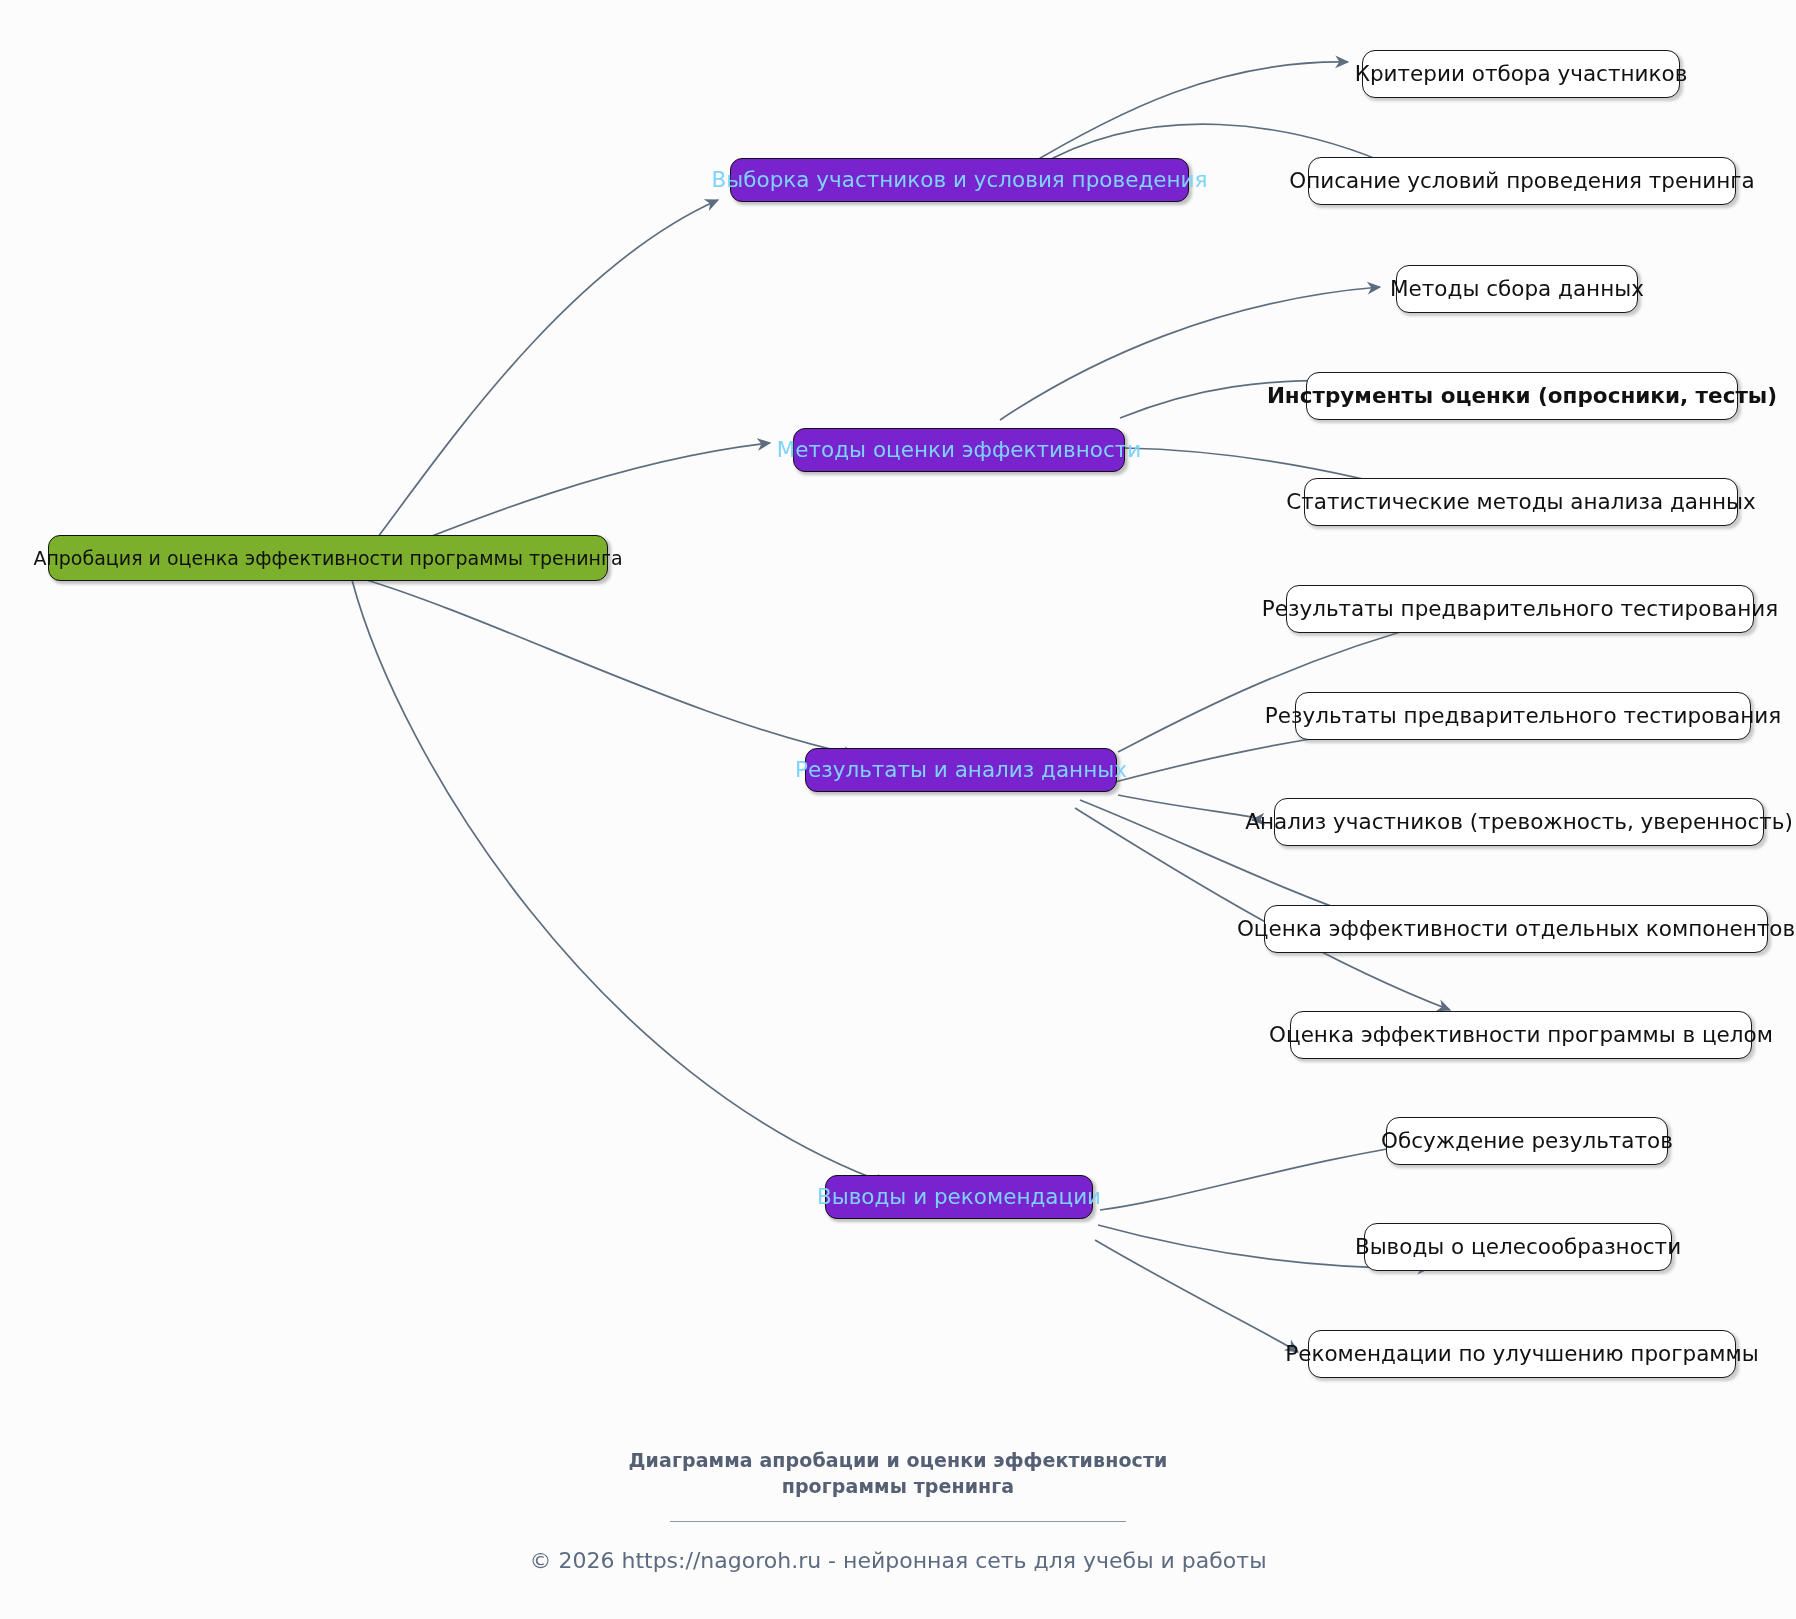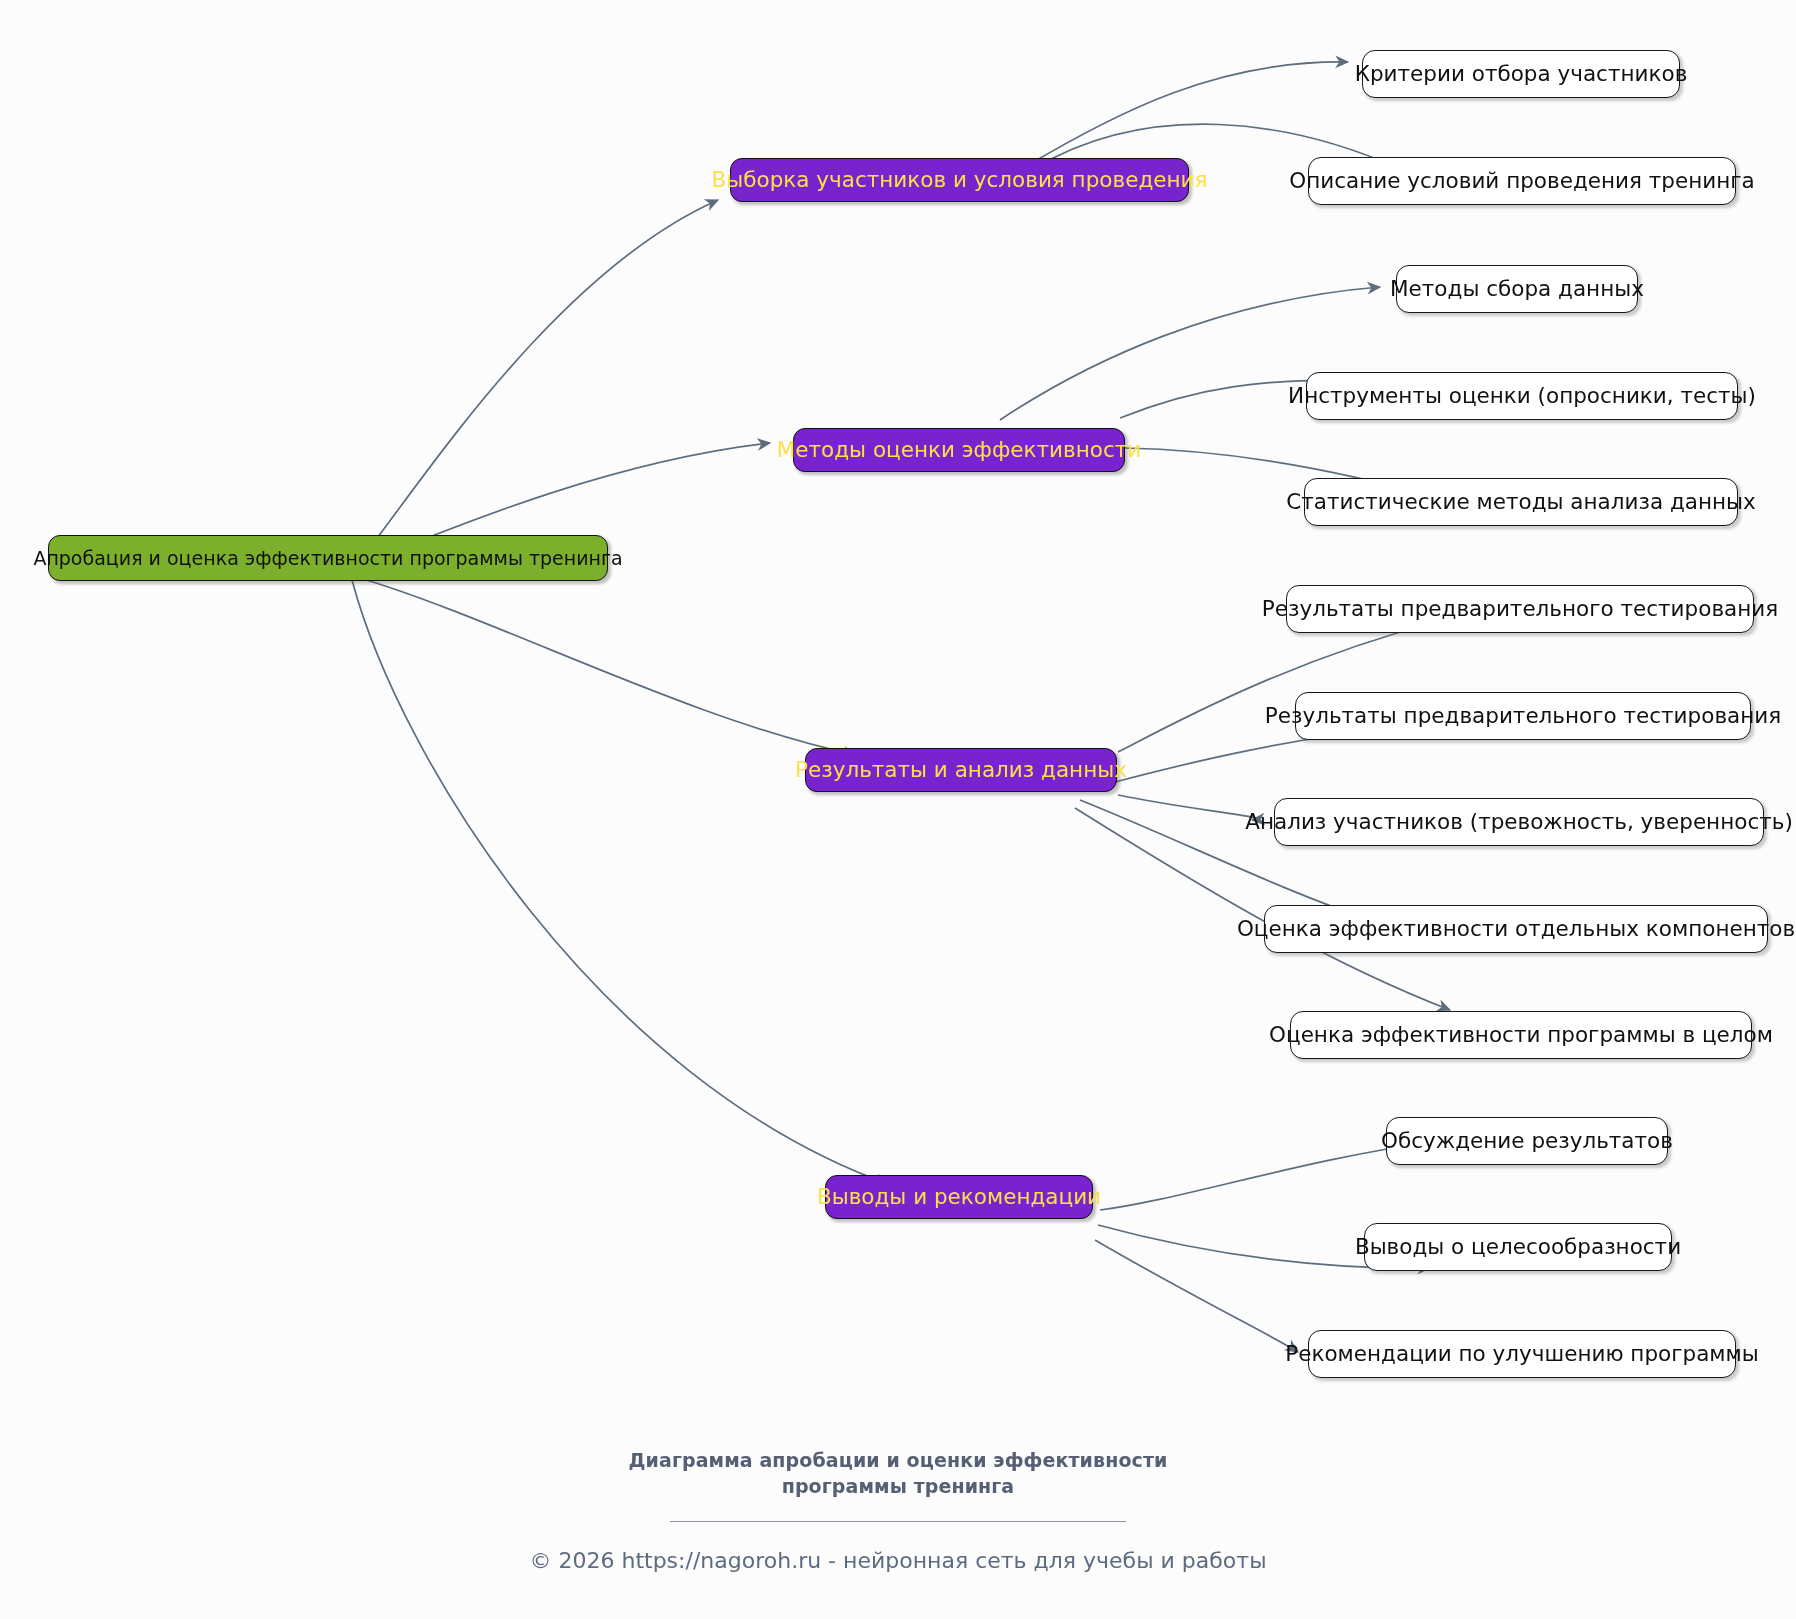--- a/index.html
+++ b/index.html
@@ -41,21 +41,21 @@
     border: 1.6px solid #111111;
     border-radius: 12px;
     color: #101010;
     font-size: 19px;
     box-shadow: 2.5px 2.5px 3px rgba(80,80,80,0.35);
   }
   .node-branch {
     background: #7923cf;
     border: 1.6px solid #111111;
     border-radius: 12px;
-    color: #fde047;
+    color: #7dd3fc;
     font-size: 21.5px;
     box-shadow: 2.5px 2.5px 3px rgba(80,80,80,0.35);
   }
   .node-leaf {
     background: #ffffff;
     border: 1.7px solid #15181c;
     border-radius: 13px;
     color: #111111;
     font-size: 21.5px;
     box-shadow: 2.5px 2.5px 3px rgba(110,110,110,0.35);
@@ -139,21 +139,21 @@
   <div class="node node-leaf" style="left:1308px; top:157px; width:428px; height:48px;">
     <span>Описание условий проведения тренинга</span>
   </div>
 
   <div class="node node-branch" style="left:793px; top:428px; width:332px; height:44px;">
     <span>Методы оценки эффективности</span>
   </div>
   <div class="node node-leaf" style="left:1396px; top:265px; width:242px; height:48px;">
     <span>Методы сбора данных</span>
   </div>
-  <div class="node node-leaf" style="left:1306px; top:372px; width:432px; height:48px;">
+  <div class="node node-leaf" style="left:1306px; top:372px; width:432px; height:48px;font-weight:bold;">
     <span>Инструменты оценки (опросники, тесты)</span>
   </div>
   <div class="node node-leaf" style="left:1304px; top:478px; width:434px; height:48px;">
     <span>Статистические методы анализа данных</span>
   </div>
 
   <div class="node node-branch" style="left:805px; top:748px; width:312px; height:44px;">
     <span>Результаты и анализ данных</span>
   </div>
   <div class="node node-leaf" style="left:1286px; top:585px; width:468px; height:48px;">

